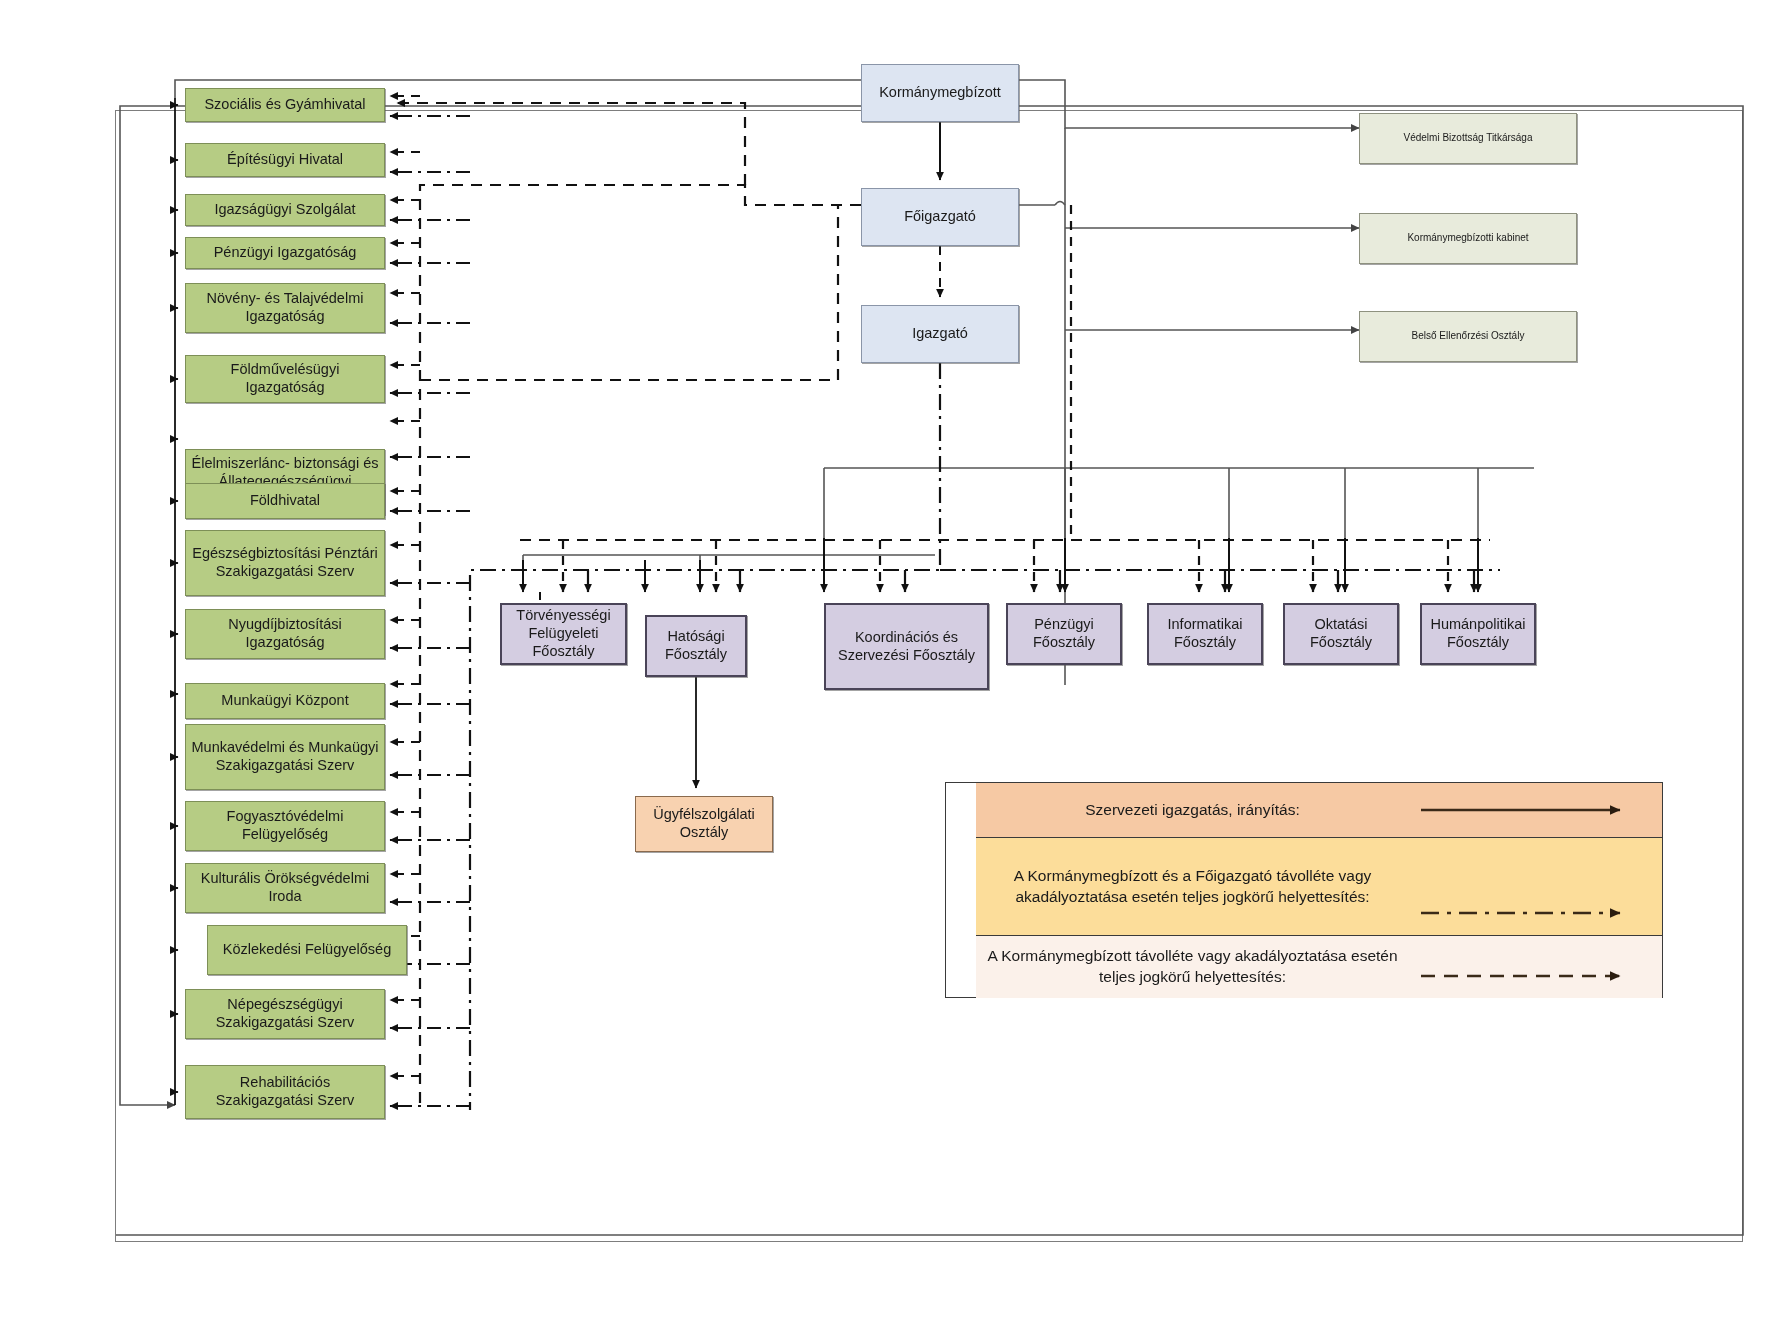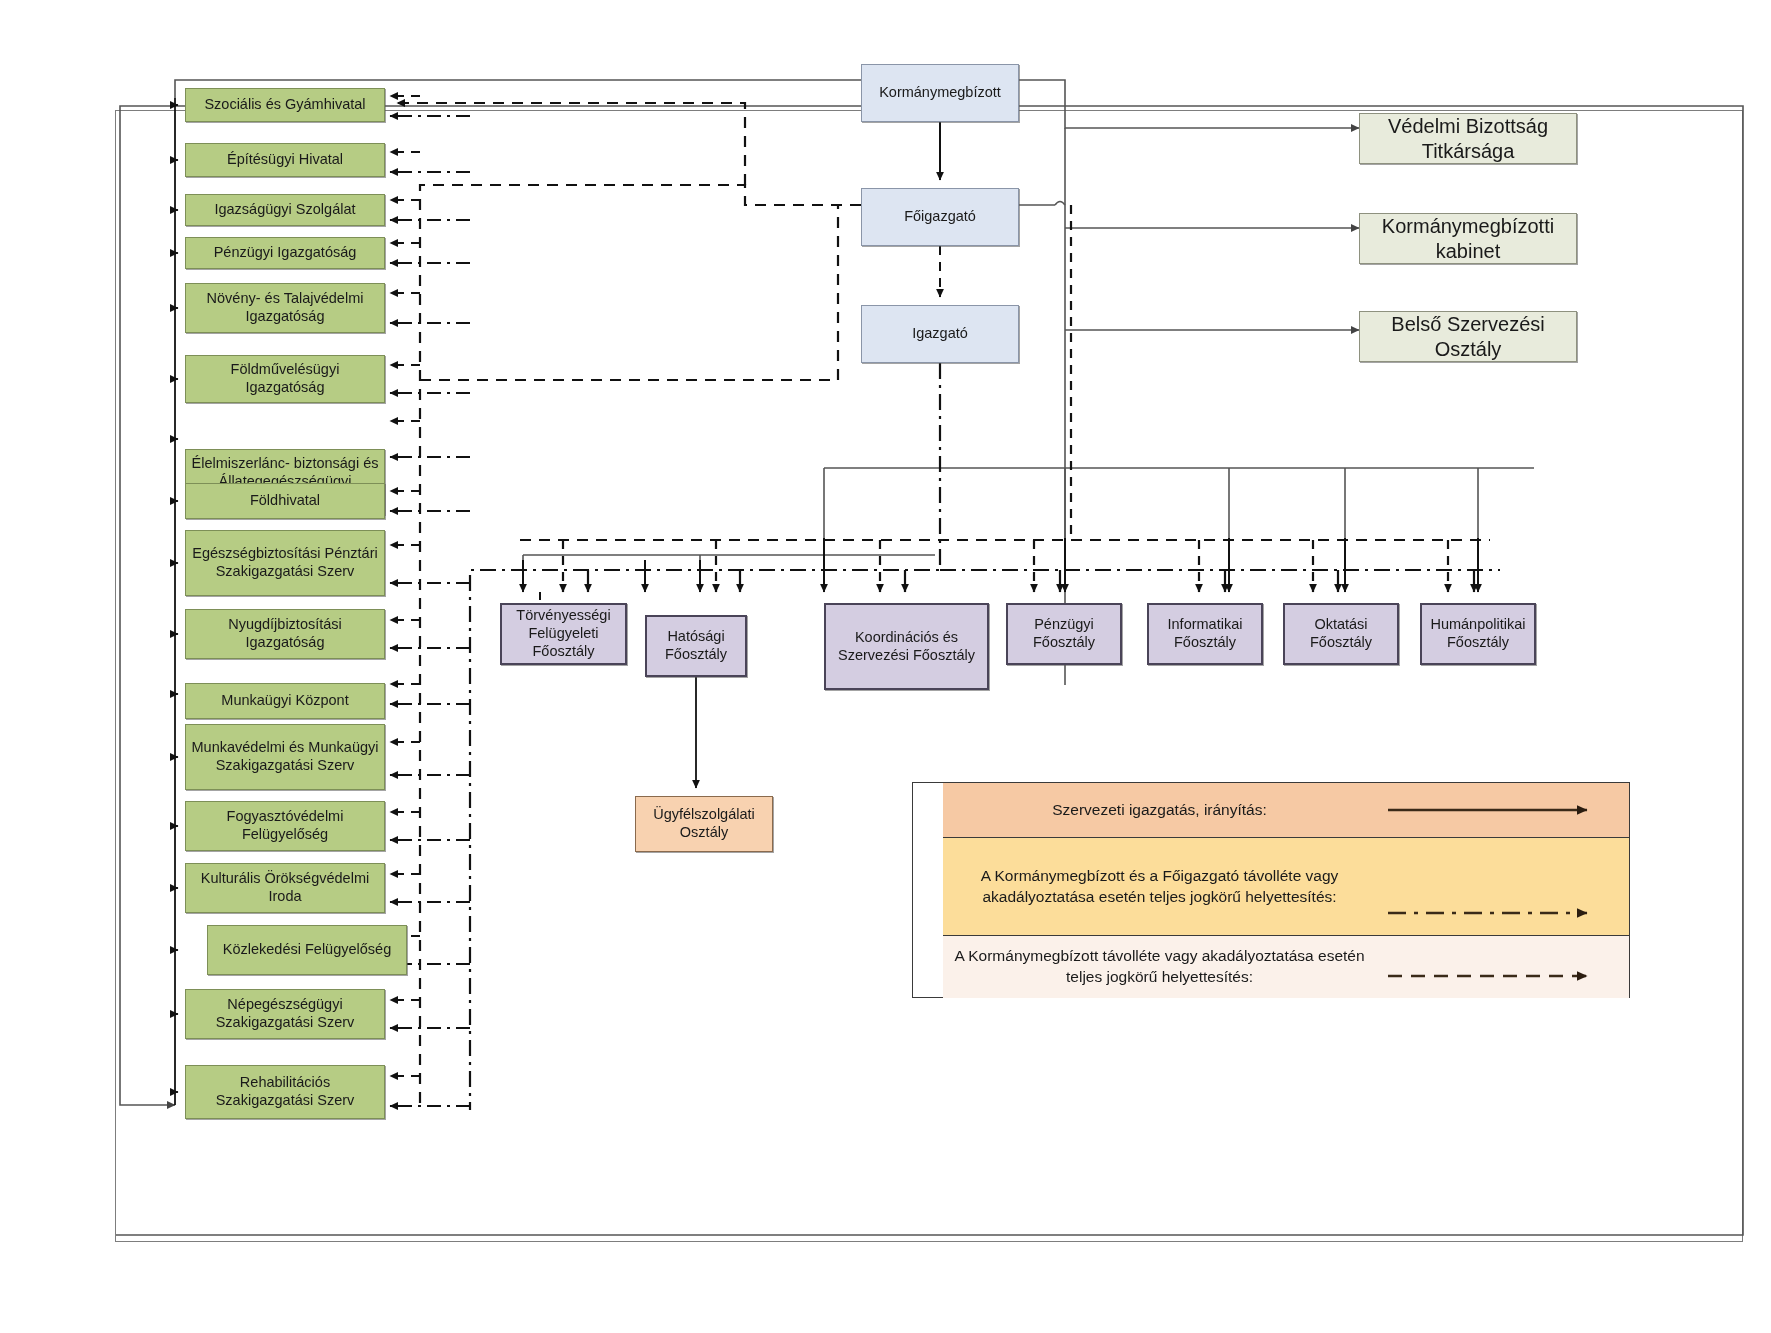--- a/index.html
+++ b/index.html
@@ -46,21 +46,21 @@
     font-size: 14.5px;
   }
   .node-blue {
     background: #dde5f2;
     border-color: #8a95a8;
     font-size: 14.5px;
   }
   .node-beige {
     background: #e8ebdc;
     border-color: #8e917f;
-    font-size: 20px;
+    font-size: 10px;
   }
   .node-purple {
     background: #d4cde1;
     border-color: #4a4458;
     border-width: 2px;
     font-size: 14.5px;
   }
   .node-orange {
     background: #f8d2b0;
     border-color: #8a6a4d;
@@ -283,21 +283,21 @@
       </div>
     </div>
   <div id="staff-group">
       <div class="node node-beige" style="left: 1359px; top: 113px; width: 218px; height: 51px;">
         <span>Védelmi Bizottság Titkársága</span>
       </div>
       <div class="node node-beige" style="left: 1359px; top: 213px; width: 218px; height: 51px;">
         <span>Kormánymegbízotti kabinet</span>
       </div>
       <div class="node node-beige" style="left: 1359px; top: 311px; width: 218px; height: 51px;">
-        <span>Belső Szervezési Osztály</span>
+        <span>Belső Ellenőrzési Osztály</span>
       </div>
     </div>
   <div id="regional-group">
       <div class="node node-green" style="left: 185px; top: 88px; width: 200px; height: 34px;">
         <span>Szociális és Gyámhivatal</span>
       </div>
       <div class="node node-green" style="left: 185px; top: 143px; width: 200px; height: 34px;">
         <span>Építésügyi Hivatal</span>
       </div>
       <div class="node node-green" style="left: 185px; top: 194px; width: 200px; height: 32px;">
@@ -368,21 +368,21 @@
       <div class="node node-purple" style="left: 1420px; top: 603px; width: 116px; height: 62px;">
         <span>Humánpolitikai Főosztály</span>
       </div>
     </div>
   <div id="subunits-group">
       <div class="node node-orange" style="left: 635px; top: 796px; width: 138px; height: 56px;">
         <span>Ügyfélszolgálati Osztály</span>
       </div>
     </div>
 
-  <div class="legend" id="legend-box" style="left: 912px; top: 782px; width: 718px; height: 216px; padding-left: 30px;">
+  <div class="legend" id="legend-box" style="left: 945px; top: 782px; width: 718px; height: 216px; padding-left: 30px;">
       <div class="legend-row lr-1">
         <div class="legend-text">Szervezeti igazgatás, irányítás:</div>
         <div class="legend-sample">
           <svg width="230" height="55">
             <defs>
               <marker id="lm0" markerWidth="11" markerHeight="11" refX="10" refY="5.5" orient="auto" markerUnits="userSpaceOnUse">
                 <path d="M0,0.8 L10.5,5.5 L0,10.2 z" fill="#2b1d10"></path>
               </marker>
             </defs>
             <path d="M6,28 L205,28" stroke="#3a2a18" stroke-width="2.4" fill="none" marker-end="url(#lm0)"></path>

